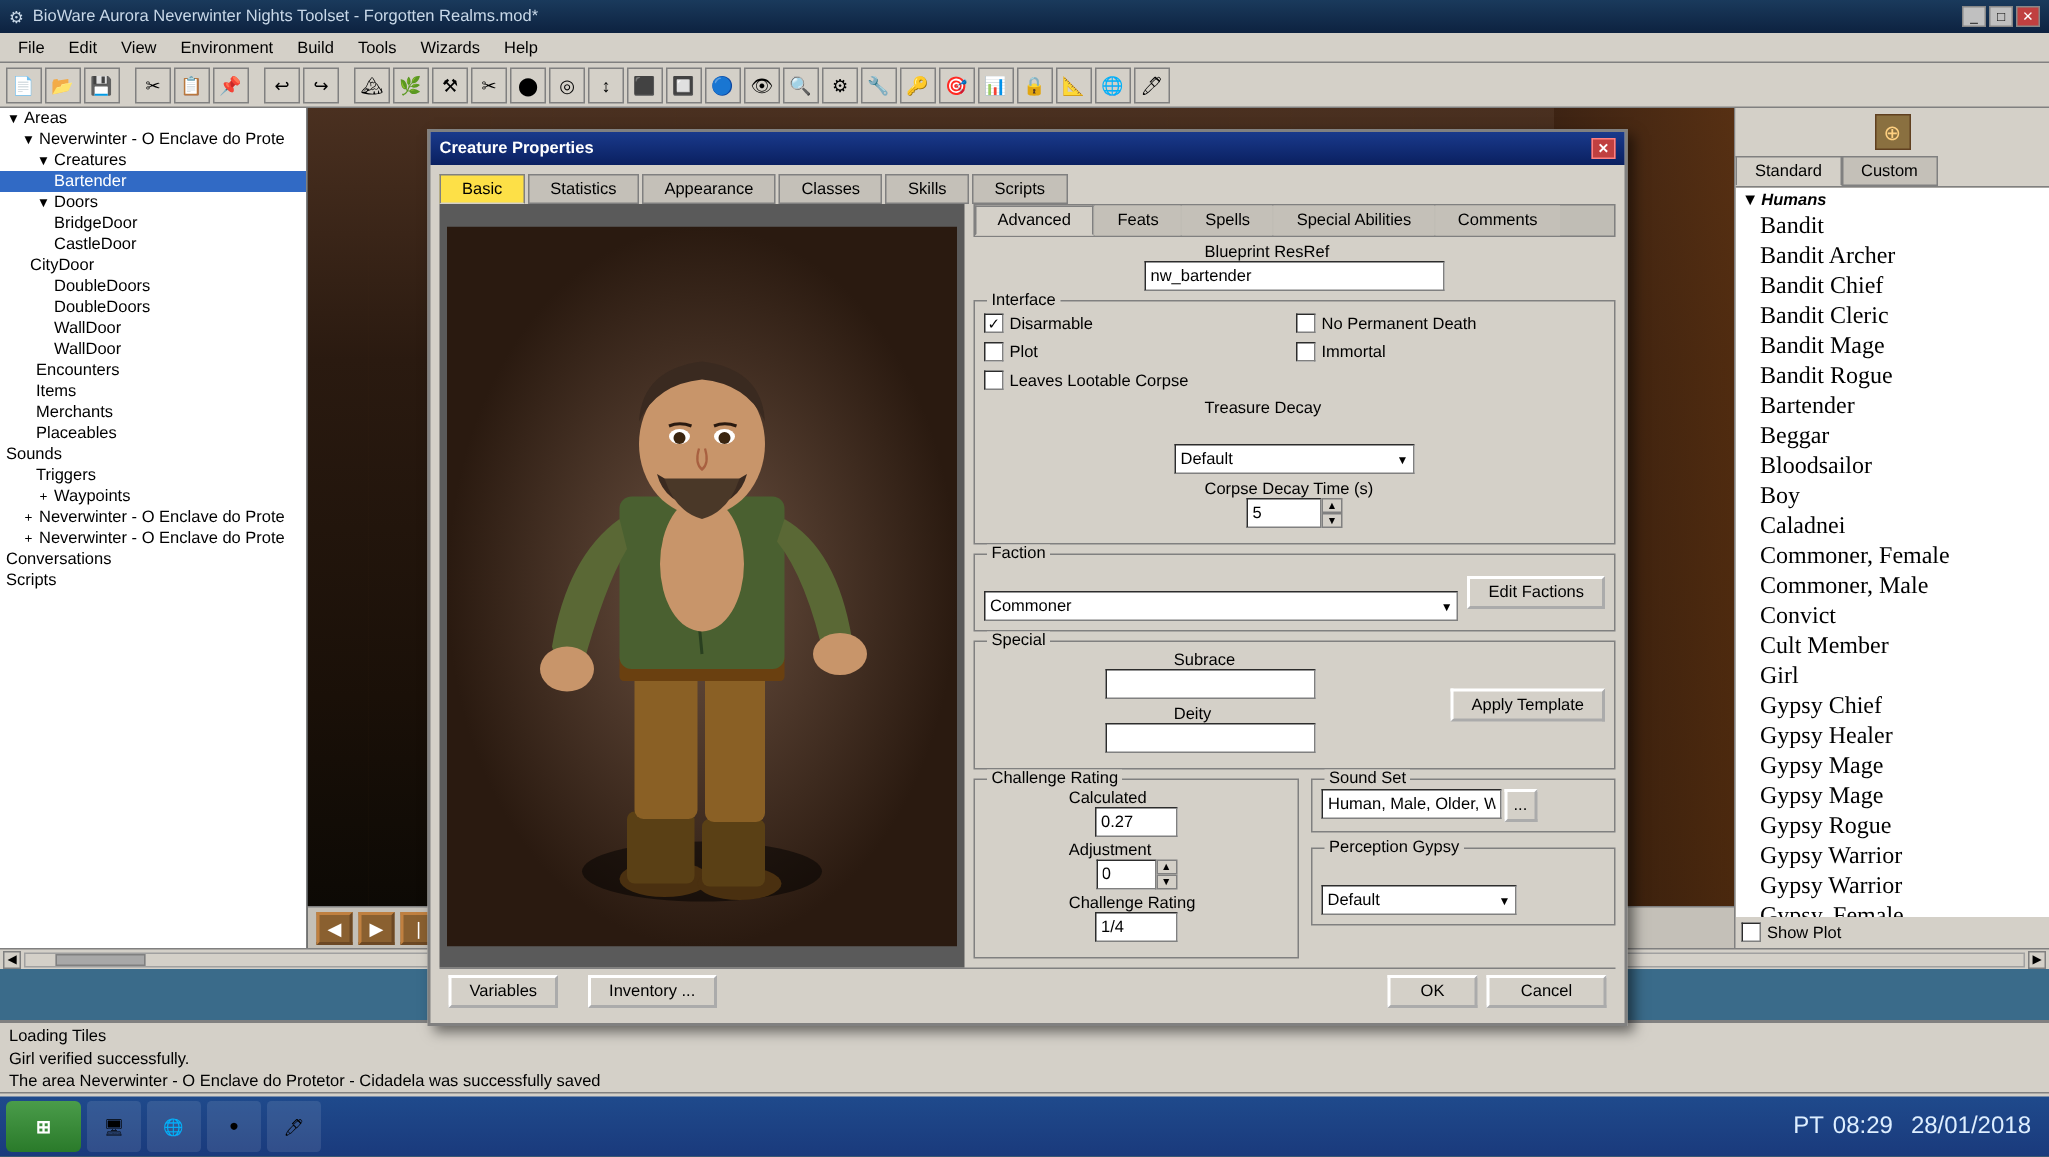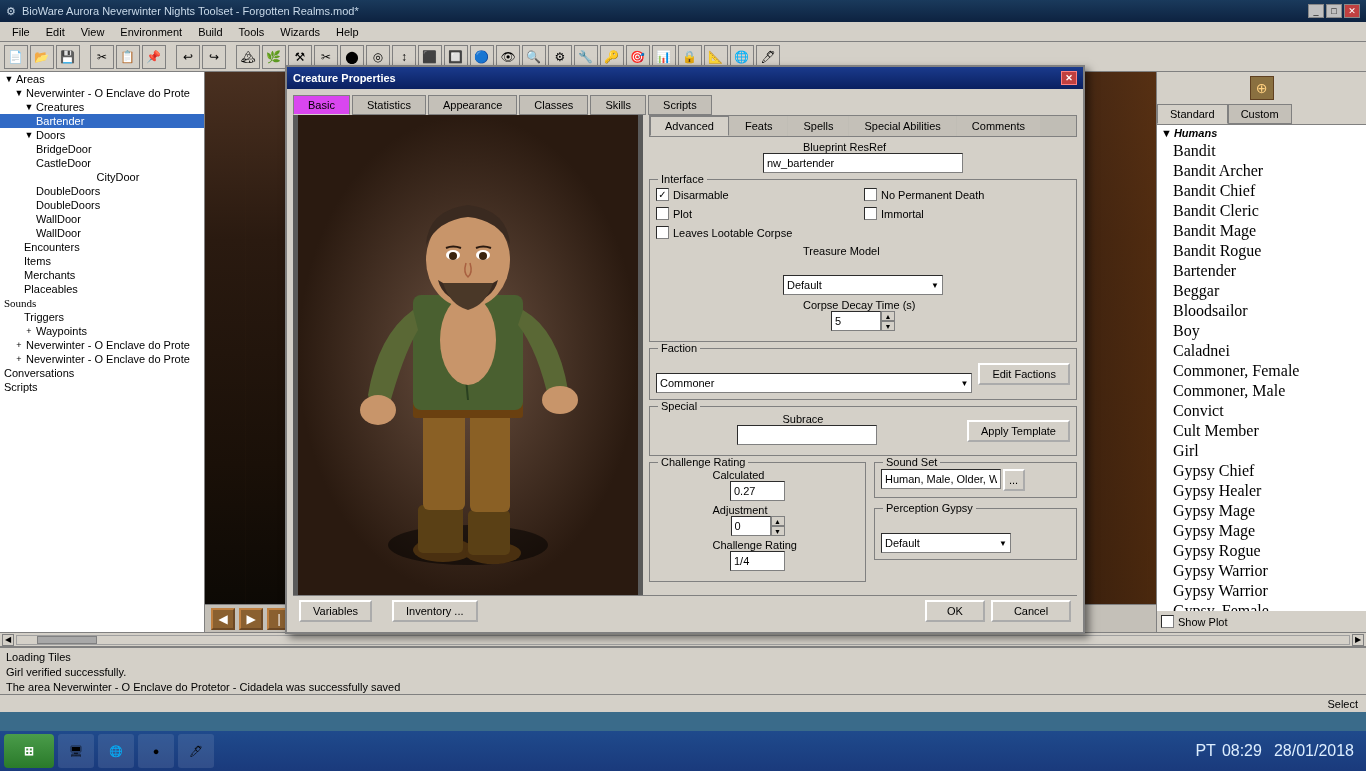--- a/index.html
+++ b/index.html
@@ -48,30 +48,30 @@
     
     .viewport-bottom { background: #c4c0b8; height: 28px; display: flex; align-items: center; gap: 4px; padding: 0 6px; border-top: 1px solid #808080; }
 
     
     .taskbar { background: linear-gradient(to bottom, #1f4a8c, #1a3a7c); height: 40px; display: flex; align-items: center; padding: 0 4px; gap: 4px; position: absolute; bottom: 0; left: 0; right: 0; }
     .taskbar-start { width: 50px; height: 34px; background: linear-gradient(to bottom, #4a9c4a, #2a7a2a); border-radius: 4px; display: flex; align-items: center; justify-content: center; color: white; font-size: 12px; font-weight: bold; cursor: pointer; }
     .taskbar-app { width: 36px; height: 34px; background: rgba(255,255,255,0.1); border-radius: 3px; display: flex; align-items: center; justify-content: center; cursor: pointer; }
     .taskbar-right { margin-left: auto; display: flex; align-items: center; gap: 6px; color: #ddeeff; font-size: 16px; padding-right: 8px; }
 
     
-    .dialog-overlay { position: absolute; top: 65px; left: 285px; z-index: 100; }
+    .dialog-overlay { position: absolute; top: 86px; left: 285px; z-index: 100; }
     .dialog { background: #d4d0c8; border: 2px solid #808080; box-shadow: 4px 4px 8px rgba(0,0,0,0.5); width: 800px; }
     .dialog-title { background: linear-gradient(to bottom, #1a3a8c, #0a2060); color: white; height: 22px; display: flex; align-items: center; justify-content: space-between; padding: 0 6px; font-size: 11px; font-weight: bold; }
     .dialog-close { width: 16px; height: 14px; background: #c04040; color: white; border: 1px solid #ff8080; font-size: 9px; display: flex; align-items: center; justify-content: center; cursor: pointer; }
     .dialog-content { padding: 6px; }
 
     
     .tab-row { display: flex; gap: 2px; margin-bottom: 0; }
     .tab-btn { padding: 3px 14px; font-size: 11px; border: 1px solid #808080; cursor: pointer; background: #c4c0b8; color: #000; }
-    .tab-btn.active { background: #d946ef; border-bottom-color: #d4d0c8; }
+    .tab-btn.active { background: #fde047; border-bottom-color: #d4d0c8; }
     .sub-tab { padding: 3px 14px; font-size: 11px; cursor: pointer; background: #c4c0b8; border: 1px solid transparent; }
     .sub-tab.active { background: #d4d0c8; border: 1px solid #808080; border-bottom-color: #d4d0c8; }
 
     
     .field-row { display: flex; align-items: center; margin-bottom: 4px; flex-direction: column; }
     .field-label { font-size: 11px; min-width: 120px; }
     .field-input { border: 1px inset #808080; background: white; height: 20px; padding: 1px 3px; font-size: 11px; }
     .field-input-wide { width: 200px; }
     
     .group-box { border: 1px solid #808080; padding: 6px; margin-bottom: 6px; position: relative; }
@@ -194,21 +194,21 @@
         <div class="tree-item" style="padding-left:24px;">
           <span class="tree-expand">▼</span>
           <span>Doors</span>
         </div>
         <div class="tree-item" style="padding-left:36px;">
           <span>BridgeDoor</span>
         </div>
         <div class="tree-item" style="padding-left:36px;">
           <span>CastleDoor</span>
         </div>
-        <div class="tree-item" style="padding-left:36px;justify-content:center;">
+        <div class="tree-item" style="padding-left:20px;">
           <span>CityDoor</span>
         </div>
         <div class="tree-item" style="padding-left:36px;">
           <span>DoubleDoors</span>
         </div>
         <div class="tree-item" style="padding-left:36px;">
           <span>DoubleDoors</span>
         </div>
         <div class="tree-item" style="padding-left:36px;">
           <span>WallDoor</span>
@@ -221,21 +221,21 @@
         </div>
         <div class="tree-item" style="padding-left:24px;">
           <span>Items</span>
         </div>
         <div class="tree-item" style="padding-left:24px;">
           <span>Merchants</span>
         </div>
         <div class="tree-item" style="padding-left:24px;">
           <span>Placeables</span>
         </div>
-        <div class="tree-item" style="font-family:Liberation Serif, serif;">
+        <div class="tree-item" style="">
           <span>Sounds</span>
         </div>
         <div class="tree-item" style="padding-left:24px;">
           <span>Triggers</span>
         </div>
         <div class="tree-item" style="padding-left:24px;">
           <span class="tree-expand">+</span>
           <span>Waypoints</span>
         </div>
         <div class="tree-item" style="padding-left:14px;">
@@ -319,21 +319,21 @@
   </div>
 
   <div style="height:14px; background:#d4d0c8; border-top:1px solid #808080; display:flex; align-items:center; padding:0 2px;">
     <div style="width:12px; height:12px; background:#d4d0c8; border:1px solid #808080; display:flex; align-items:center; justify-content:center; font-size:8px; cursor:pointer;">◀</div>
     <div style="flex:1; height:10px; background:#d4d0c8; border:1px solid #a0a0a0; margin:0 2px; position:relative;">
       <div style="width:60px; height:8px; background:#a8a8a8; border:1px solid #808080; position:absolute; left:20px; top:0;"></div>
     </div>
     <div style="width:12px; height:12px; background:#d4d0c8; border:1px solid #808080; display:flex; align-items:center; justify-content:center; font-size:8px; cursor:pointer;">▶</div>
   </div>
 
-  <div style="background:#d4d0c8; border-top:2px solid #808080; padding:2px 6px; font-size:11px; height:48px; overflow:hidden;">
+  <div style="background:#d4d0c8; border-top:2px solid #808080; padding:2px 6px; font-size:11px; height:48px; overflow:hidden;margin-top:34px;">
     <div style="line-height:15px;">Loading Tiles</div>
     <div style="line-height:15px;">Girl verified successfully.</div>
     <div style="line-height:15px;">The area Neverwinter - O Enclave do Protetor - Cidadela was successfully saved</div>
   </div>
 
   <div style="display:flex; align-items:center; justify-content:flex-end; background:#d4d0c8; height:18px; border-top:1px solid #808080; padding:0 8px;">
     <span>Select</span>
   </div>
 
   <div class="taskbar">
@@ -463,21 +463,21 @@
                   <div class="cb"></div>
                   <span>Immortal</span>
                 </div>
                 <div class="checkbox-row" style="grid-column:span 2;">
                   <div class="cb"></div>
                   <span>Leaves Lootable Corpse</span>
                 </div>
               </div>
 
               <div class="field-row" style="margin-top:4px;">
-                <span class="field-label">Treasure Model</span>
+                <span class="field-label">Treasure Decay</span>
                 <div class="dropdown" style="width:160px;">
                   <span>Default</span>
                   <span class="dropdown-arrow">▼</span>
                 </div>
               </div>
 
               <div class="field-row" style="margin-top:4px;">
                 <span class="field-label">Corpse Decay Time (s)</span>
                 <div class="spinner-input">
                   <input type="text" class="spin-field" value="5" style="">
@@ -499,20 +499,24 @@
                 <button class="action-btn">Edit Factions</button>
               </div>
             </div>
 
             <div class="group-box" style="margin-bottom:6px;">
               <span class="group-label">Special</span>
               <div style="display:flex; gap:8px; align-items:flex-start;">
                 <div style="flex:1;">
                   <div class="field-row" style="margin-bottom:4px;">
                     <span class="field-label" style="min-width:50px;">Subrace</span>
+                    <input type="text" class="field-input" style="width: 140px;" value="">
+                  </div>
+                  <div class="field-row">
+                    <span class="field-label" style="min-width:50px;">Deity</span>
                     <input type="text" class="field-input" style="width: 140px;" value="">
                   </div>
                 </div>
                 <button class="action-btn" style="align-self:center;">Apply Template</button>
               </div>
             </div>
 
             <div class="two-col">
 
               <div class="group-box" style="flex:1;">

